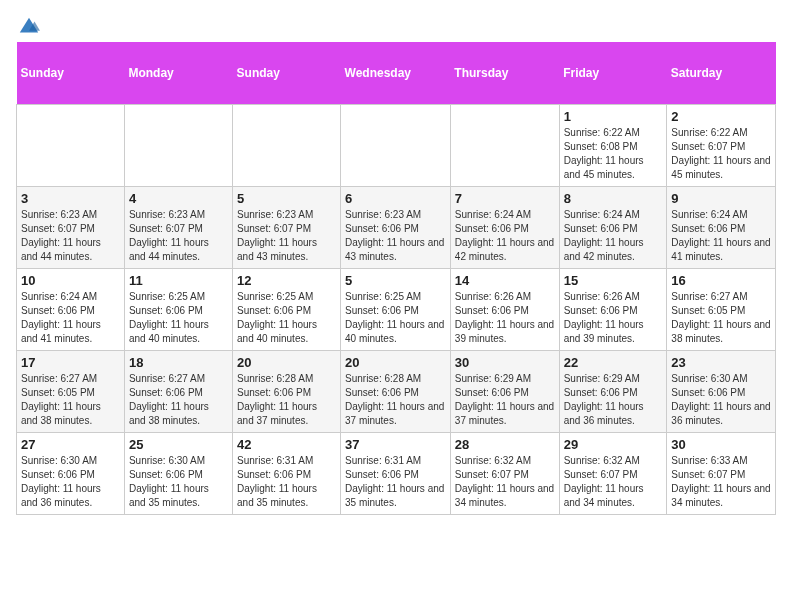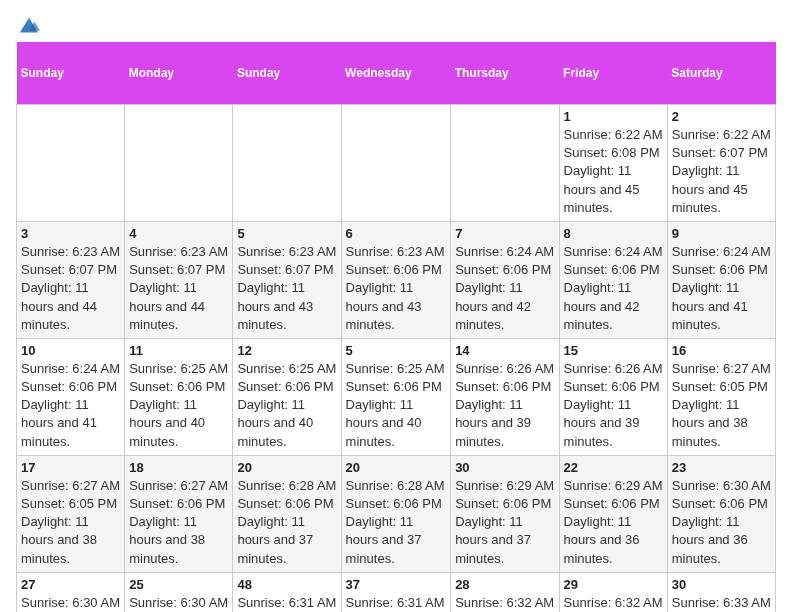--- a/index.html
+++ b/index.html
@@ -71,21 +71,21 @@
     }
     tr:nth-child(even) td { background: #f5f5f5; }
     .day-number {
       font-size: 13px;
       font-weight: bold;
       color: #222;
       display: block;
       margin-bottom: 2px;
     }
     .day-info {
-      font-size: 13px;
+      font-size: 10px;
       color: #333;
       line-height: 1.4;
     }
     .empty-cell { background: #fff !important; }
     td.empty-cell { border: 1px solid #ccc; }
   </style>
 </head>
 <body>
 
 <div class="header">
@@ -276,21 +276,21 @@
 Sunset: 6:06 PM
 Daylight: 11 hours and 36 minutes.</div>
         </td>
         <td>
           <span class="day-number">25</span>
           <div class="day-info" style="white-space: pre-line;">Sunrise: 6:30 AM
 Sunset: 6:06 PM
 Daylight: 11 hours and 35 minutes.</div>
         </td>
         <td>
-          <span class="day-number">48</span>
+          <span class="day-number">42</span>
           <div class="day-info" style="white-space: pre-line;">Sunrise: 6:31 AM
 Sunset: 6:06 PM
 Daylight: 11 hours and 35 minutes.</div>
         </td>
         <td>
           <span class="day-number">37</span>
           <div class="day-info" style="white-space: pre-line;">Sunrise: 6:31 AM
 Sunset: 6:06 PM
 Daylight: 11 hours and 35 minutes.</div>
         </td>

